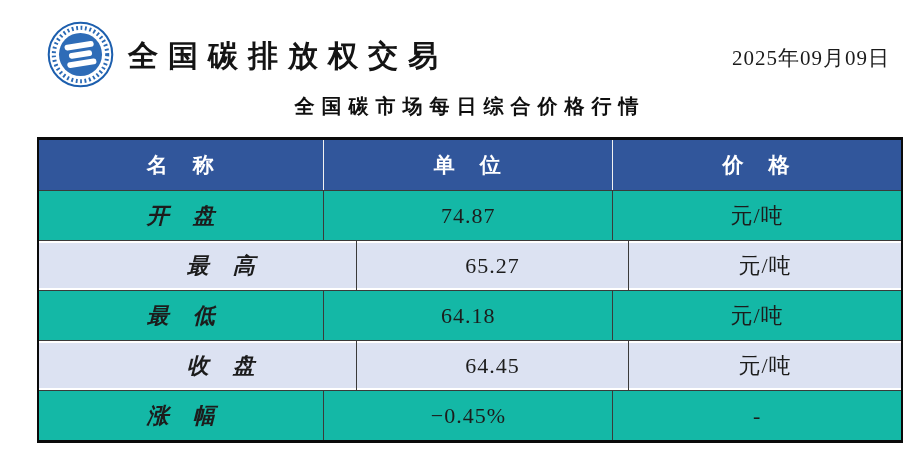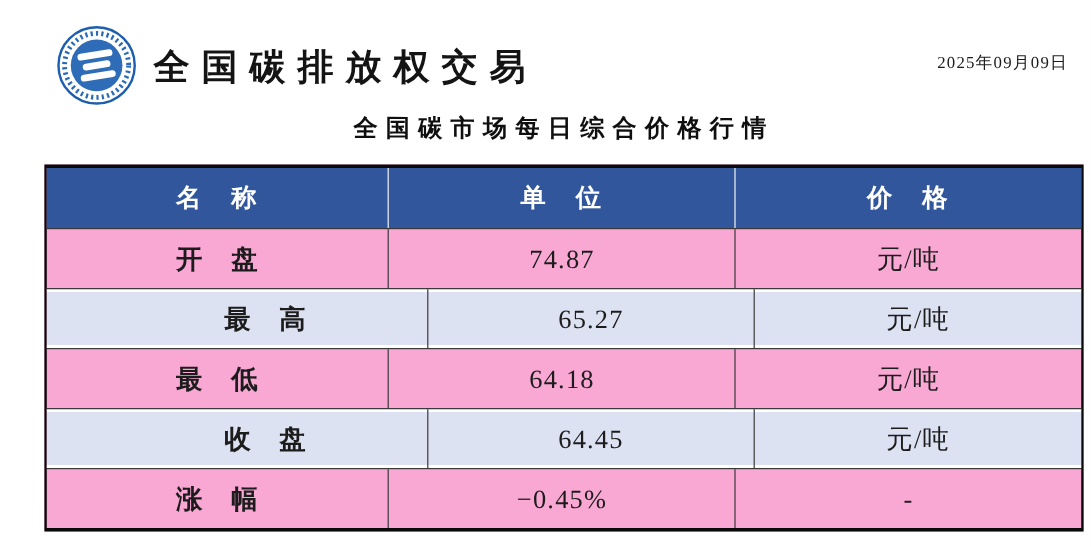--- a/index.html
+++ b/index.html
@@ -8,50 +8,50 @@
     font-family:"Liberation Serif","DejaVu Serif",serif;color:#1a1a1a;
   }
   
   .logo{position:absolute;left:47px;top:21px;width:67px;height:67px;}
   .brand{
     position:absolute;left:128px;top:36px;
     font-size:30px;font-weight:bold;letter-spacing:10px;color:#141414;white-space:nowrap;
   }
   .date{
     position:absolute;right:19px;top:44px;
-    font-size:14px;color:#1b1b1b;white-space:nowrap;letter-spacing:1px;
+    font-size:21px;color:#1b1b1b;white-space:nowrap;letter-spacing:1px;
   }
   
   .title{
     position:absolute;left:37px;top:93px;width:866px;
     text-align:center;font-size:20px;font-weight:bold;letter-spacing:7px;color:#0f0f0f;white-space:nowrap;
   }
   
   .table{
     position:absolute;left:37px;top:137px;width:866px;box-sizing:border-box;
     border:2px solid #0a0a0a;border-top-width:3px;border-bottom-width:3px;
-    background:#f9a8d4;
+    background:#14b8a6;
   }
   .trow{display:grid;grid-template-columns:33% 33.5% 33.5%;height:49px;}
   .thead{background:#31569B;height:50px;}
   .th{
     display:flex;align-items:center;justify-content:center;
     color:#ffffff;font-weight:bold;font-size:21px;letter-spacing:2px;
     border-left:1px solid #f2f2f2;white-space:nowrap;
   }
   .th:first-child{border-left:none;}
   .row{border-top:1.5px solid #3a3a3a;}
   .row.alt{background:linear-gradient(to bottom,#ffffff 0,#ffffff 2px,#dce2f2 2px,#dce2f2 46.5px,#ffffff 46.5px,#ffffff 49px);padding-left:48px;}
   .cell{
     display:flex;align-items:center;justify-content:center;
     font-size:22px;color:#1c1c1c;letter-spacing:1px;
     border-left:1.5px solid #3a3a3a;white-space:nowrap;
   }
   .cell:first-child{border-left:none;}
-  .cell.label{font-weight:bold;}
+  .cell.label{font-weight:bold;font-style:italic;}
 </style>
 </head>
 <body>
 
 <div class="page">
 
   <svg class="logo" viewBox="0 0 66 66" aria-hidden="true">
     <circle cx="33" cy="33" r="31.3" fill="#ffffff" stroke="#1D5FAE" stroke-width="2"></circle>
     <circle cx="33" cy="33" r="26.3" fill="none" stroke="#2B6AB5" stroke-width="4" stroke-dasharray="1.8,2.6"></circle>
     <circle cx="33" cy="33" r="21.2" fill="#2E6CB7"></circle>

